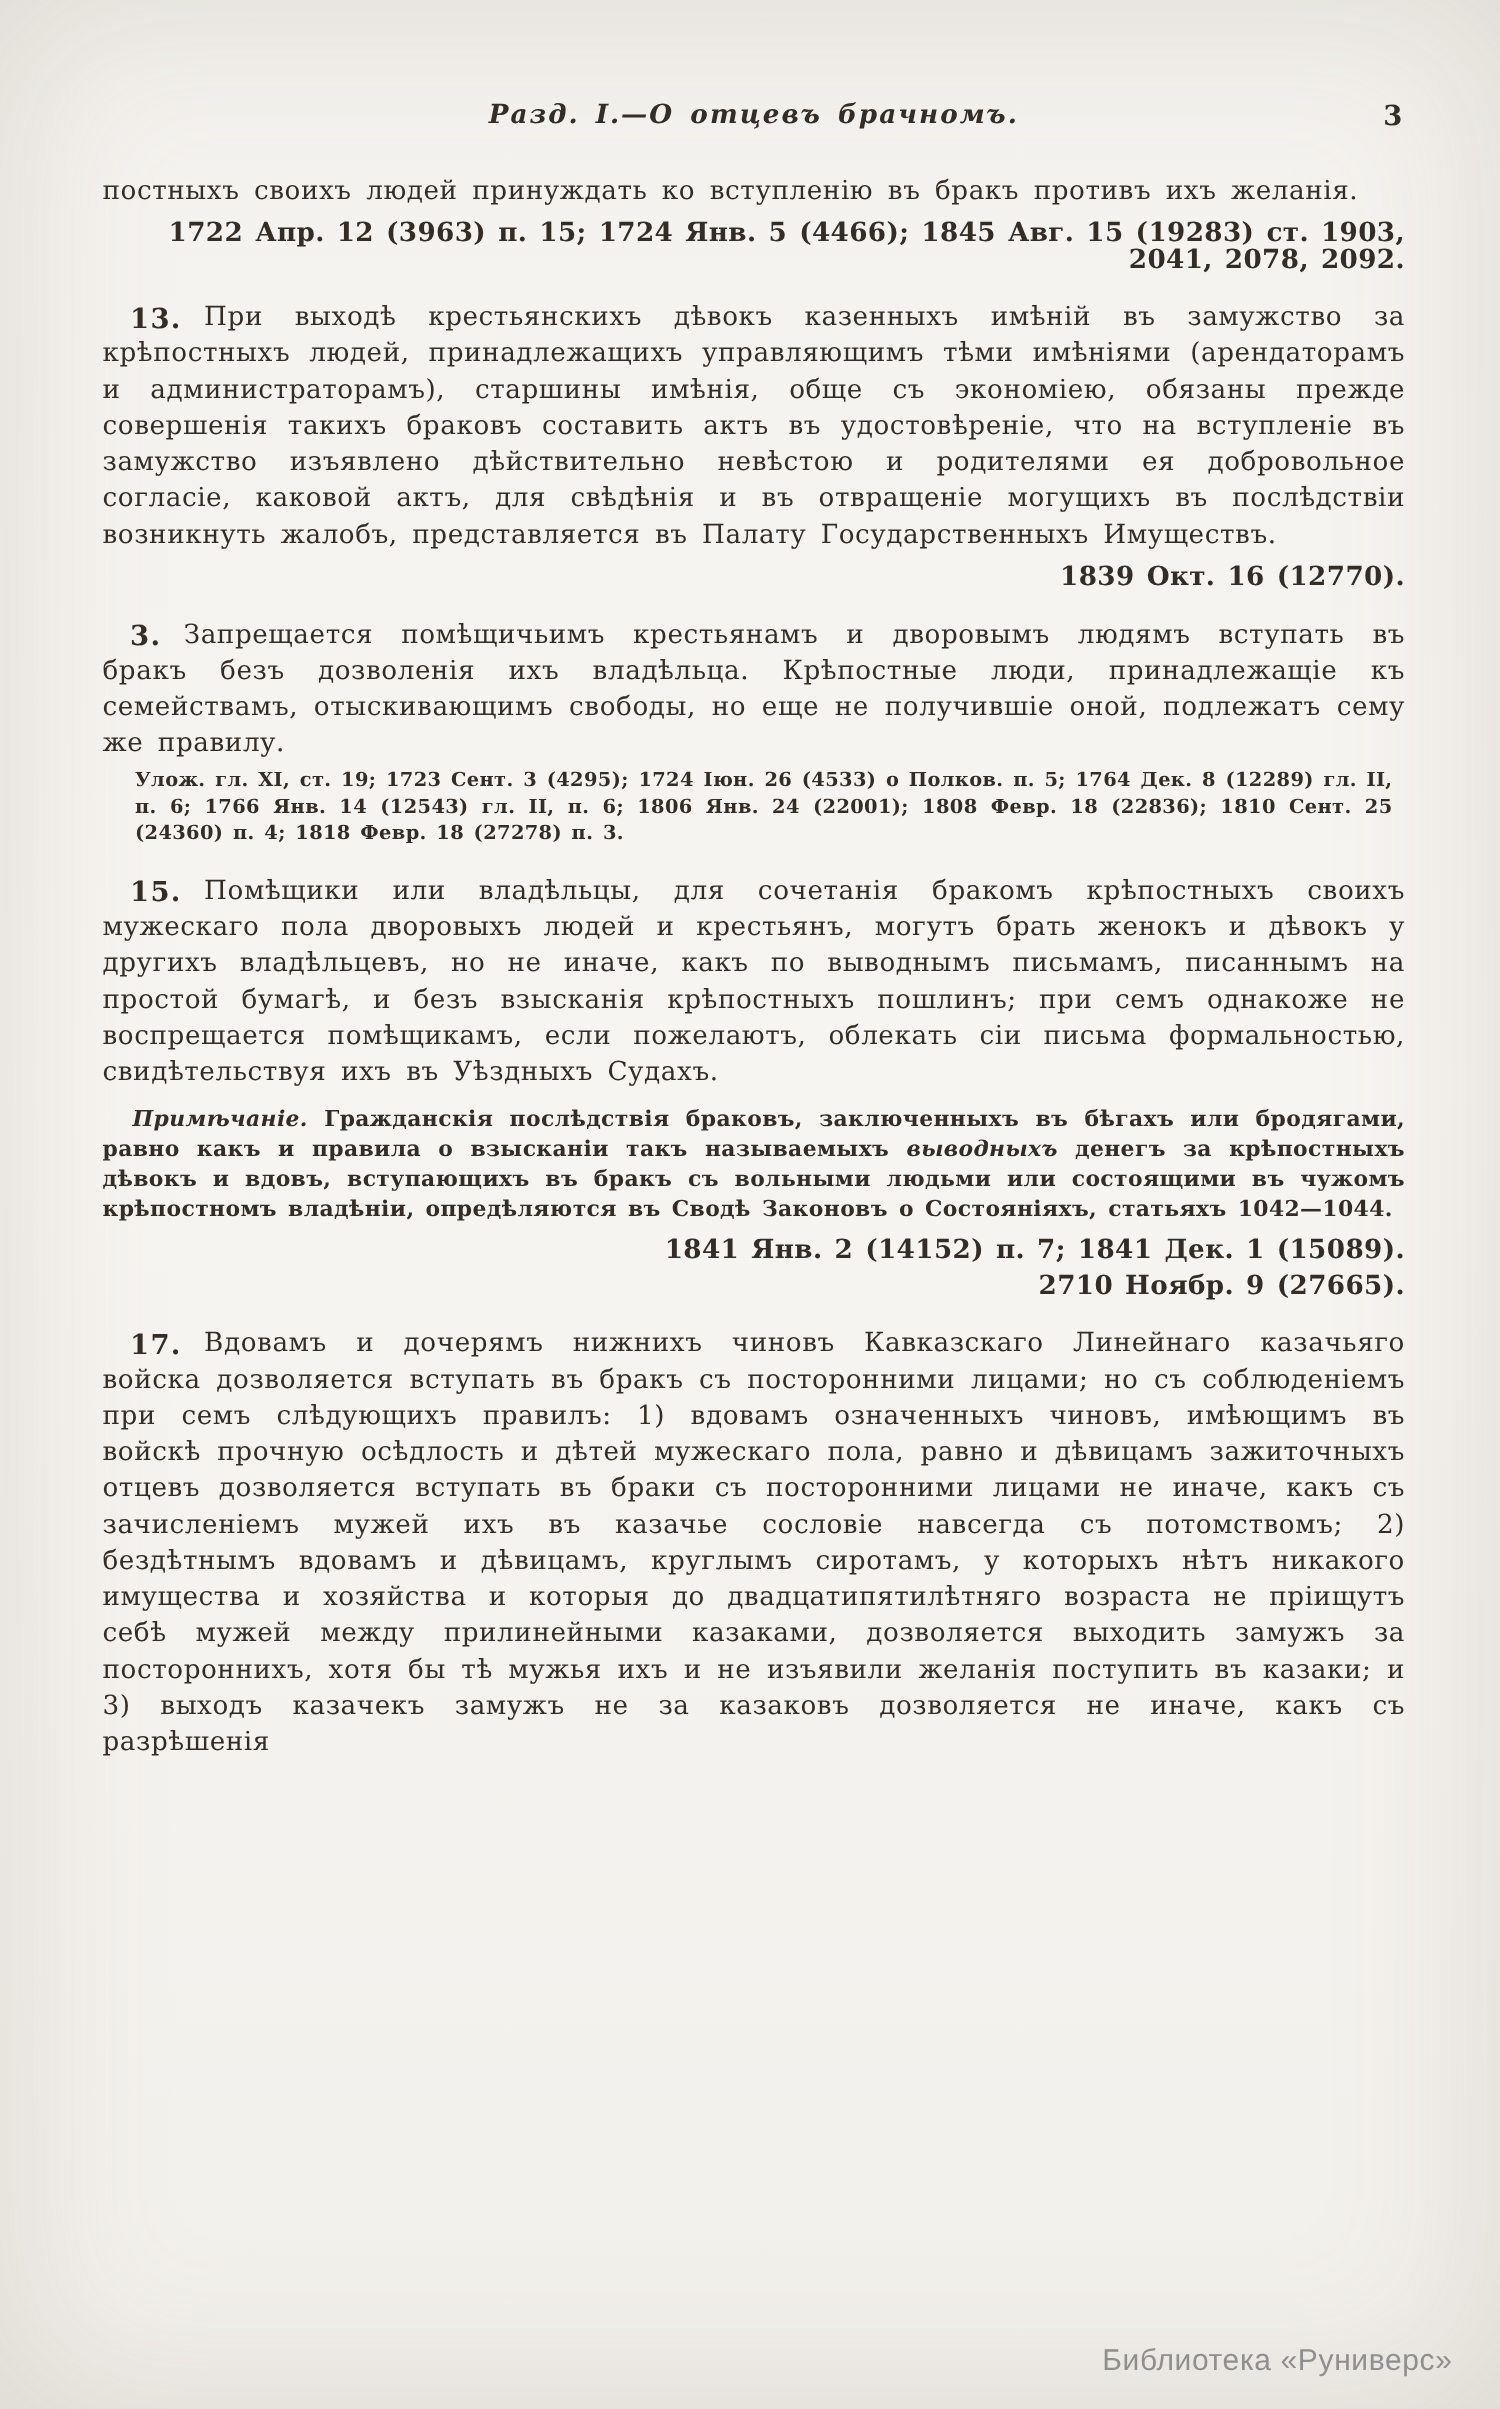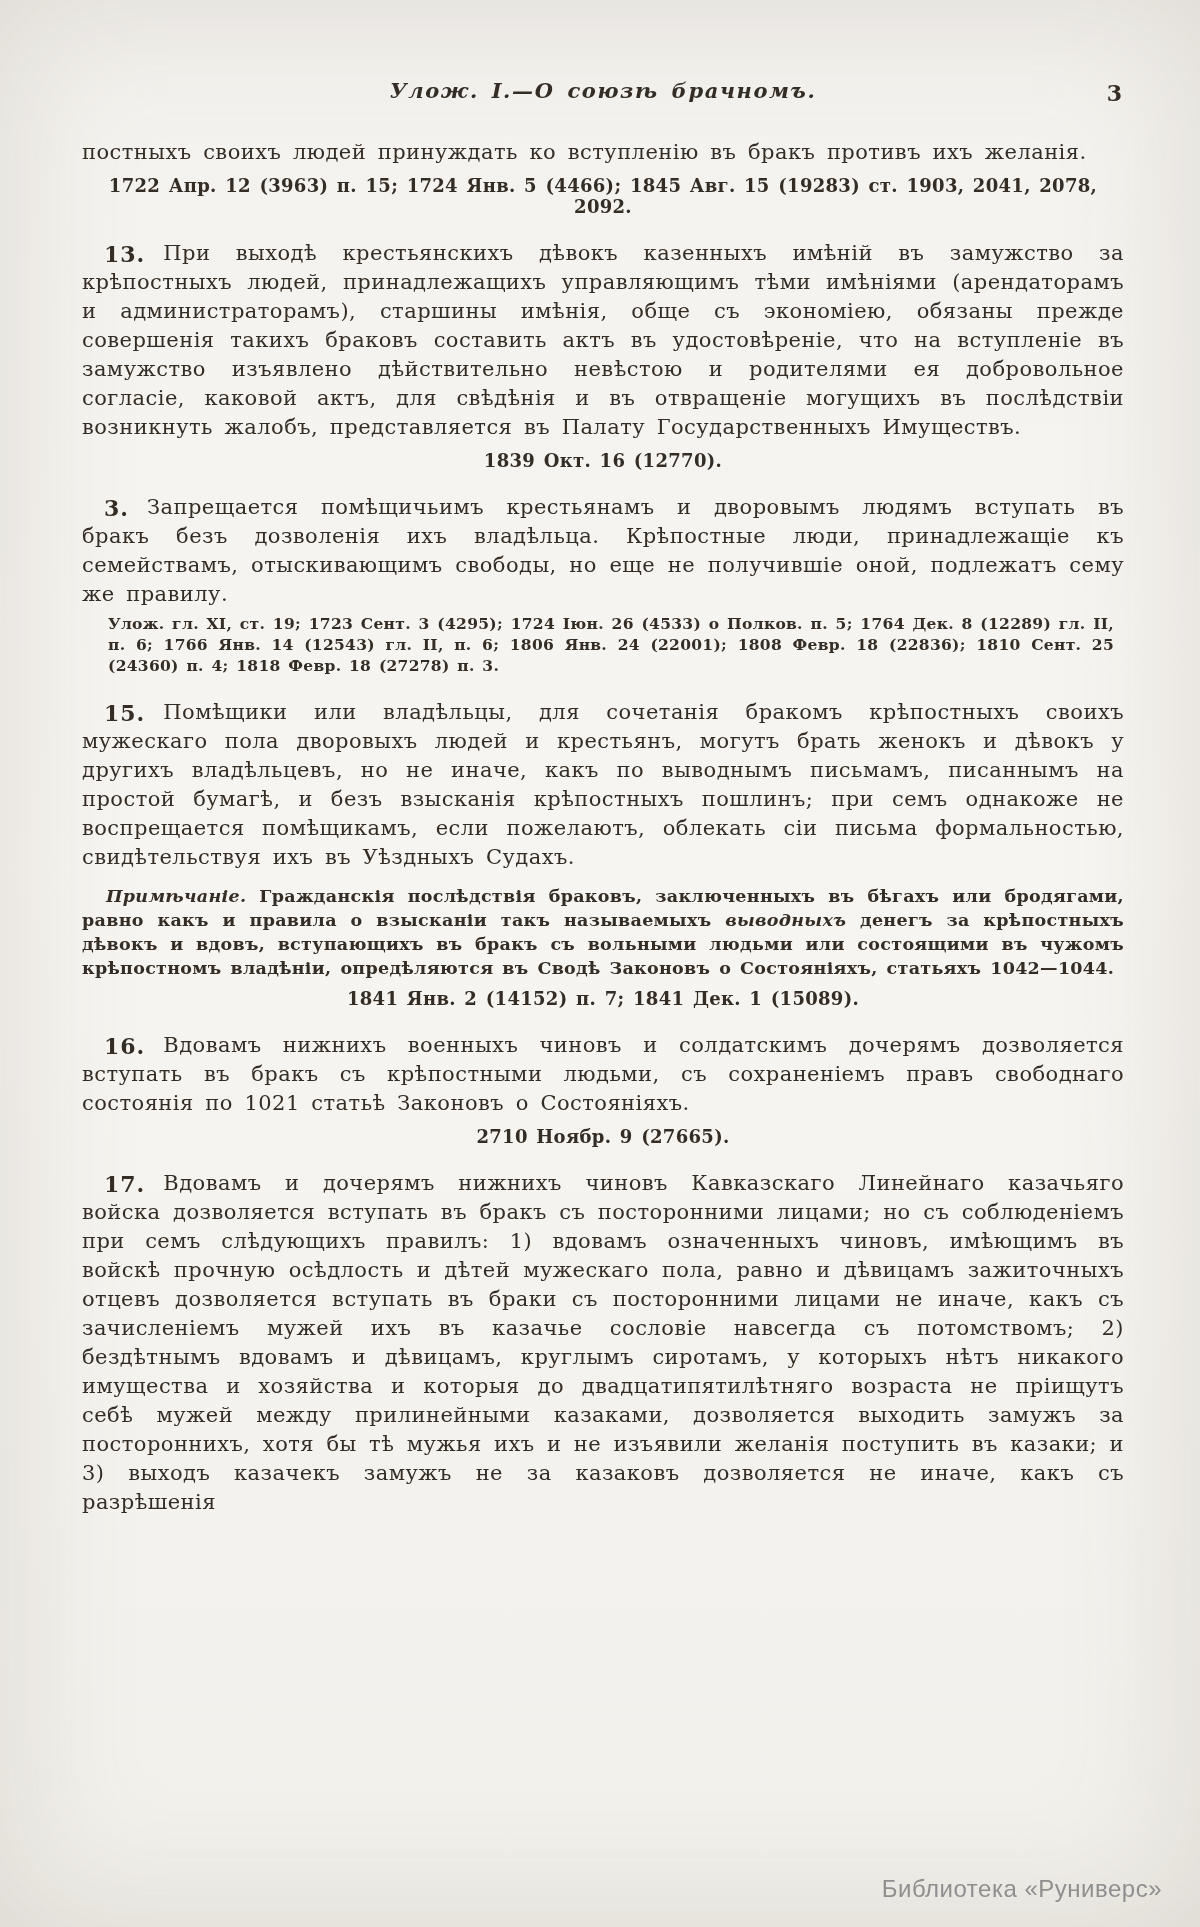--- a/index.html
+++ b/index.html
@@ -26,21 +26,21 @@
   .body-par{
     font-size:21px;line-height:29px;text-align:justify;
     word-spacing:4.5px;letter-spacing:.45px;
   }
   .article{margin-top:22px;text-indent:22px;}
   .artnum{
     font-weight:bold;font-size:22px;line-height:1;letter-spacing:1px;
     margin-right:18px;vertical-align:-2px;
   }
   .cite{
-    font-size:18px;line-height:21px;text-align:center;
+    font-size:21px;line-height:21px;text-align:right;
     margin-top:8px;letter-spacing:.3px;word-spacing:2px;font-weight:bold;
   }
   .cite-block{
     font-size:15.5px;line-height:21px;text-align:justify;
     margin-top:4px;padding-left:26px;padding-right:10px;
     letter-spacing:.3px;word-spacing:2px;font-weight:bold;
   }
   .note{
     font-size:17.5px;line-height:24px;text-align:justify;
     margin-top:12px;text-indent:24px;word-spacing:2.5px;letter-spacing:.3px;
@@ -55,21 +55,21 @@
     font-size:24px;color:#8f8f8f;letter-spacing:.5px;
   }
 </style>
 </head>
 <body>
 
 <div class="scan">
   <div class="sheet">
 
     <div class="running-header">
-      <span class="running-title">Улож. I.—О союзѣ брачномъ.</span>
+      <span class="running-title">Разд. I.—О отцевъ брачномъ.</span>
       <span class="pageno">3</span>
     </div>
 
     <p class="body-par">постныхъ своихъ людей принуждать ко вступленію въ бракъ противъ ихъ желанія.</p>
 
     <p class="cite">1722 Апр. 12 (3963) п. 15; 1724 Янв. 5 (4466); 1845 Авг. 15 (19283) ст. 1903, 2041, 2078, 2092.</p>
 
     <p class="body-par article">
       <span class="artnum">13.</span><span>При выходѣ крестьянскихъ дѣвокъ казенныхъ имѣній въ замужство за крѣпостныхъ людей, принадлежащихъ управляющимъ тѣми имѣніями (арендаторамъ и администраторамъ), старшины имѣнія, обще съ экономіею, обязаны прежде совершенія такихъ браковъ составить актъ въ удостовѣреніе, что на вступленіе въ замужство изъявлено дѣйствительно невѣстою и родителями ея добровольное согласіе, каковой актъ, для свѣдѣнія и въ отвращеніе могущихъ въ послѣдствіи возникнуть жалобъ, представляется въ Палату Государственныхъ Имуществъ.</span>
     </p>
@@ -85,23 +85,20 @@
     <p class="body-par article">
       <span class="artnum">15.</span><span>Помѣщики или владѣльцы, для сочетанія бракомъ крѣпостныхъ своихъ мужескаго пола дворовыхъ людей и крестьянъ, могутъ брать женокъ и дѣвокъ у другихъ владѣльцевъ, но не иначе, какъ по выводнымъ письмамъ, писаннымъ на простой бумагѣ, и безъ взысканія крѣпостныхъ пошлинъ; при семъ однакоже не воспрещается помѣщикамъ, если пожелаютъ, облекать сіи письма формальностью, свидѣтельствуя ихъ въ Уѣздныхъ Судахъ.</span>
     </p>
 
     <p class="note">
       <span class="note-label">Примѣчаніе.</span><span> Гражданскія послѣдствія браковъ, заключенныхъ въ бѣгахъ или бродягами, равно какъ и правила о взысканіи такъ называемыхъ </span><span class="em">выводныхъ</span><span> денегъ за крѣпостныхъ дѣвокъ и вдовъ, вступающихъ въ бракъ съ вольными людьми или состоящими въ чужомъ крѣпостномъ владѣніи, опредѣляются въ Сводѣ Законовъ о Состояніяхъ, статьяхъ 1042—1044.</span>
     </p>
 
     <p class="cite">1841 Янв. 2 (14152) п. 7; 1841 Дек. 1 (15089).</p>
 
-    <p class="body-par article">
-      <span class="artnum">16.</span><span>Вдовамъ нижнихъ военныхъ чиновъ и солдатскимъ дочерямъ дозволяется вступать въ бракъ съ крѣпостными людьми, съ сохраненіемъ правъ свободнаго состоянія по 1021 статьѣ Законовъ о Состояніяхъ.</span>
-    </p>
 
     <p class="cite">2710 Ноябр. 9 (27665).</p>
 
     <p class="body-par article justify-last">
       <span class="artnum">17.</span><span>Вдовамъ и дочерямъ нижнихъ чиновъ Кавказскаго Линейнаго казачьяго войска дозволяется вступать въ бракъ съ посторонними лицами; но съ соблюденіемъ при семъ слѣдующихъ правилъ: 1) вдовамъ означенныхъ чиновъ, имѣющимъ въ войскѣ прочную осѣдлость и дѣтей мужескаго пола, равно и дѣвицамъ зажиточныхъ отцевъ дозволяется вступать въ браки съ посторонними лицами не иначе, какъ съ зачисленіемъ мужей ихъ въ казачье сословіе навсегда съ потомствомъ; 2) бездѣтнымъ вдовамъ и дѣвицамъ, круглымъ сиротамъ, у которыхъ нѣтъ никакого имущества и хозяйства и которыя до двадцатипятилѣтняго возраста не пріищутъ себѣ мужей между прилинейными казаками, дозволяется выходить замужъ за постороннихъ, хотя бы тѣ мужья ихъ и не изъявили желанія поступить въ казаки; и 3) выходъ казачекъ замужъ не за казаковъ дозволяется не иначе, какъ съ разрѣшенія</span>
     </p>
 
   </div>
 
   <div class="watermark">Библиотека «Руниверс»</div>

